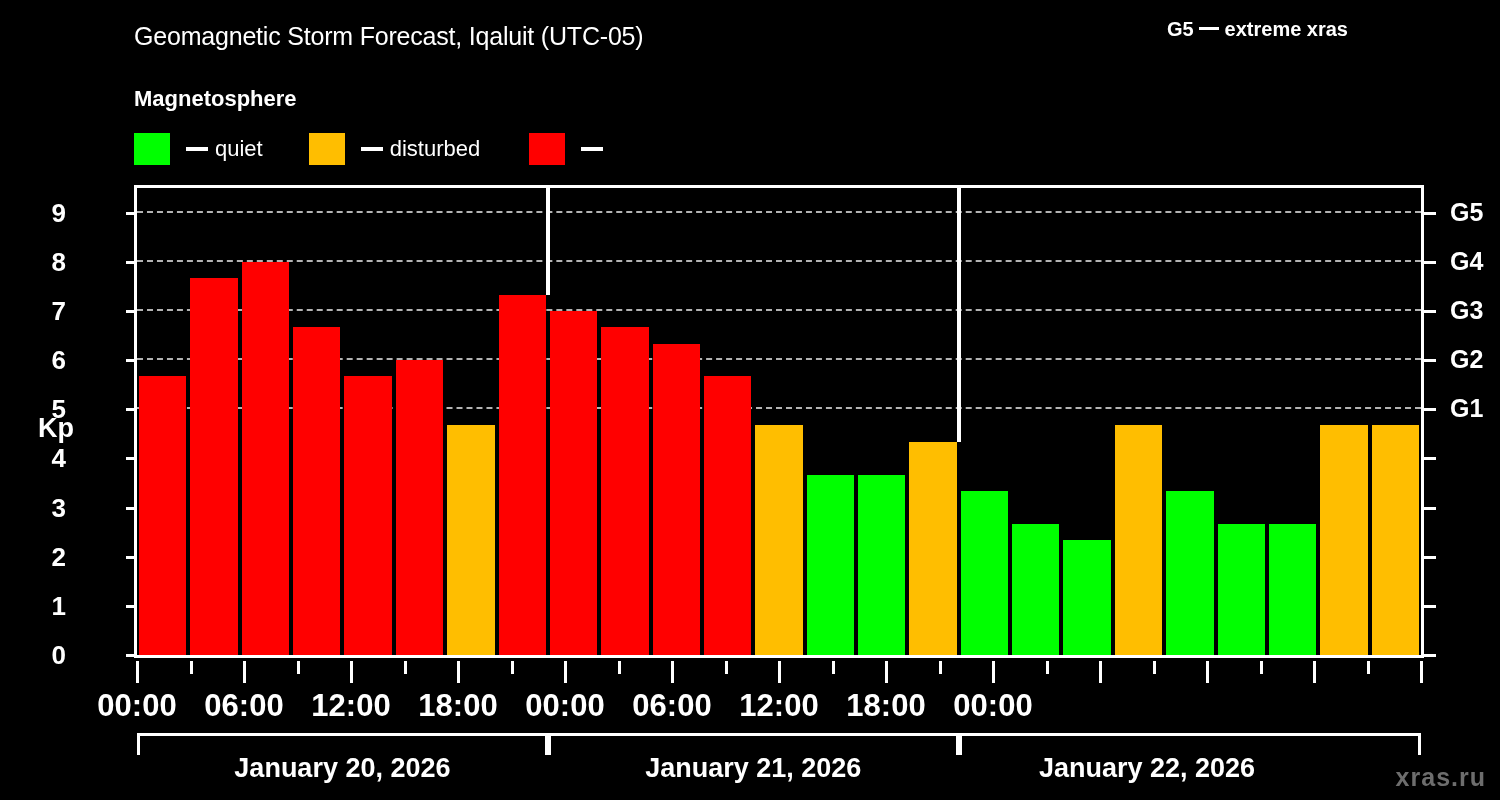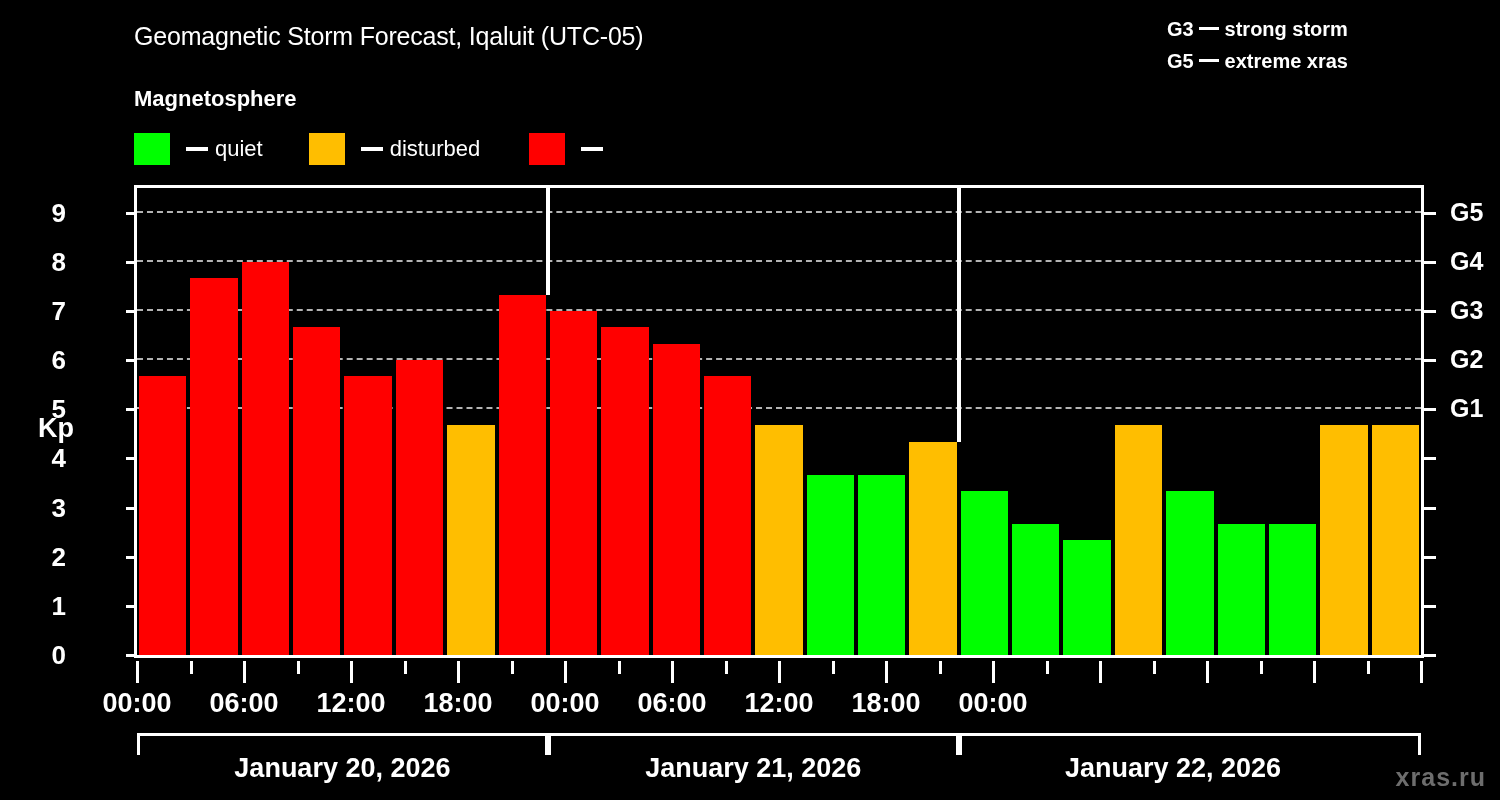--- a/index.html
+++ b/index.html
@@ -104,21 +104,21 @@
     font-size:27px; font-weight:bold;
   }
 
   .xtick {
     position:absolute; top:661px; width:0; height:22px;
     border-left:3px solid #fff;
   }
   .xtick.minor { height:13px; }
   .xlbl {
     position:absolute; top:688px;
-    font-size:27px; font-weight:bold;
+    font-size:31px; font-weight:bold;
     transform:translateX(-50%);
     white-space:nowrap;
   }
 
   
   .daybox {
     position:absolute; top:733px; height:22px;
     border-left:3px solid #fff;
     border-right:3px solid #fff;
     border-top:3px solid #fff;
@@ -155,21 +155,20 @@
     <span class="lg-txt">disturbed</span>
   </div>
   <span class="lg-gap2"></span>
   <div class="lg-item">
     <span class="lg-sw" style="background: rgb(255, 0, 0);"></span>
     <span class="lg-dash"></span>
   </div>
 </div>
 
 <div id="gscale">
-    <div class="gs-row"><span class="gs-code">G3</span><span class="gs-dash"></span><span>strong storm</span></div>
     <div class="gs-row"><span class="gs-code">G5</span><span class="gs-dash"></span><span>extreme xras</span></div>
   </div>
 
 <div id="plot">
   <div id="plot-inner">
     <div id="gridlines">
         <div class="gridline" style="bottom: 245.789px;"></div>
         <div class="gridline" style="bottom: 294.947px;"></div>
         <div class="gridline" style="bottom: 344.105px;"></div>
         <div class="gridline" style="bottom: 393.263px;"></div>
@@ -334,16 +333,16 @@
     <div class="xlbl" style="left: 779px;">12:00</div>
     <div class="xlbl" style="left: 886px;">18:00</div>
     <div class="xlbl" style="left: 993px;">00:00</div>
   </div>
 <div id="daybrackets">
     <div class="daybox" style="left: 137px; width: 410.88px;"></div>
     <div class="daylbl" style="left: 342.44px;">January 20, 2026</div>
     <div class="daybox" style="left: 547.88px; width: 410.88px;"></div>
     <div class="daylbl" style="left: 753.32px;">January 21, 2026</div>
     <div class="daybox" style="left: 958.76px; width: 462.24px;"></div>
-    <div class="daylbl" style="left: 1173px; text-align: center;">January 22, 2026</div>
+    <div class="daylbl" style="left: 1147px; text-align: center;">January 22, 2026</div>
   </div>
 
 <div id="watermark">xras.ru</div>
 
 </body></html>

